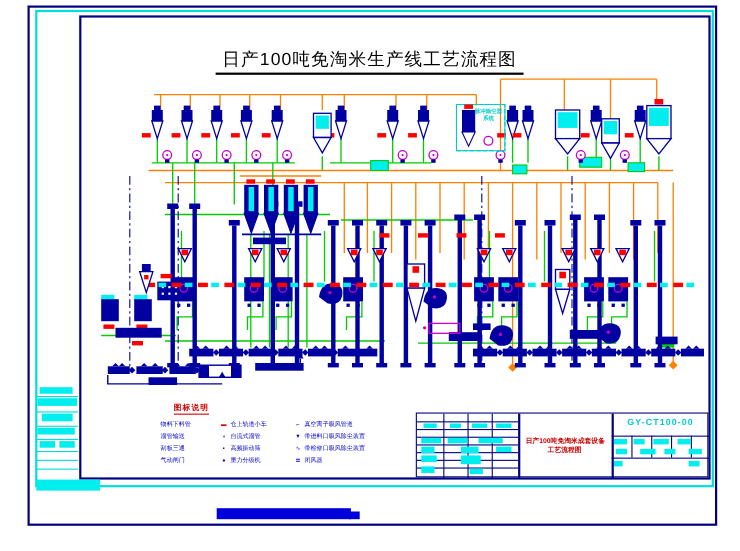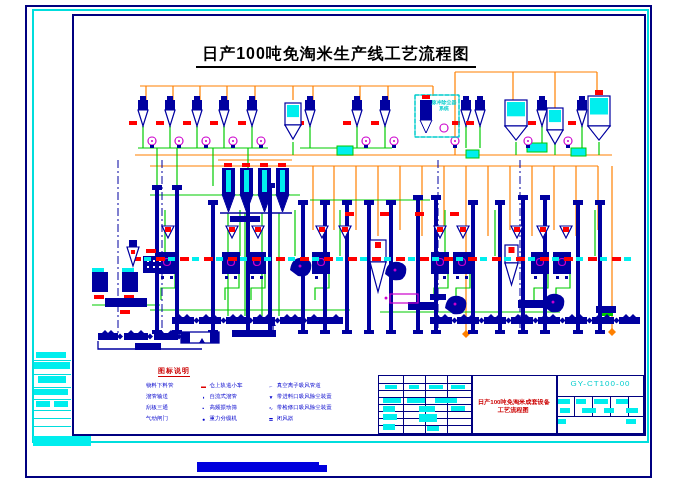--- a/index.html
+++ b/index.html
@@ -5,21 +5,21 @@
   html,body{margin:0;padding:0;background:#ffffff;}
   .page{position:relative;width:673px;height:501px;background:#ffffff;
         font-family:"Liberation Sans",sans-serif;overflow:hidden;}
   .abs{position:absolute;}
   
   .outer-border{left:25px;top:5px;width:623px;height:469px;border:2px solid #000080;}
   .cyan-border{left:32px;top:9px;width:613px;height:430px;border:2px solid #00dddd;}
   .frame-border{left:72px;top:14px;width:570px;height:418px;border:2px solid #000080;}
   
   .page-title{left:196px;top:44px;width:280px;text-align:center;color:#000000;
-        font-size:16px;font-weight:bold;border-bottom:2px solid #000000;
+        font-size:16px;font-weight:normal;border-bottom:2px solid #000000;
         padding-bottom:1px;letter-spacing:1px;white-space:nowrap;}
   
   .dust-label{left:430px;top:99px;width:28px;color:#00cccc;font-size:5px;
         line-height:6px;text-align:center;font-weight:bold;}
   
   .legend{left:146px;top:366px;width:225px;font-size:5.5px;color:#0000cc;}
   .legend-title{color:#cc0000;font-weight:bold;font-size:7px;
         border-bottom:1px solid #cc0000;display:inline-block;margin-left:12px;
         margin-bottom:3px;letter-spacing:1px;}
   .legend-row{display:flex;align-items:center;height:11px;white-space:nowrap;}
@@ -28,21 +28,21 @@
   .lg-sym.red{color:#dd0000;}
   .lg-c2{width:56px;}
   .lg-c3{width:95px;}
   
   .title-block{left:378px;top:375px;width:266px;height:59px;border:1.5px solid #000080;box-sizing:border-box;}
   .tb-div{position:absolute;background:#000080;}
   .tb-mid{position:absolute;left:92px;top:0;width:85px;height:59px;
         display:flex;flex-direction:column;justify-content:center;align-items:center;}
   .tb-red{color:#cc0000;font-weight:bold;font-size:6.5px;line-height:8px;text-align:center;white-space:nowrap;transform:scale(.95);}
   .tb-no{position:absolute;left:177px;top:3px;width:89px;text-align:center;color:#00cccc;
-        font-weight:normal;font-size:8px;letter-spacing:1px;}
+        font-weight:bold;font-size:8px;letter-spacing:1px;}
   .cblock{position:absolute;background:#00eeee;}
   .cyline{position:absolute;background:#00dddd;}
   
   .footer-bar{left:197px;top:462px;width:122px;height:10px;background:#0000dd;}
   .footer-bar2{left:317px;top:465px;width:10px;height:7px;background:#0000dd;}
   svg{position:absolute;left:0;top:0;}
 </style>
 </head>
 <body>
 

